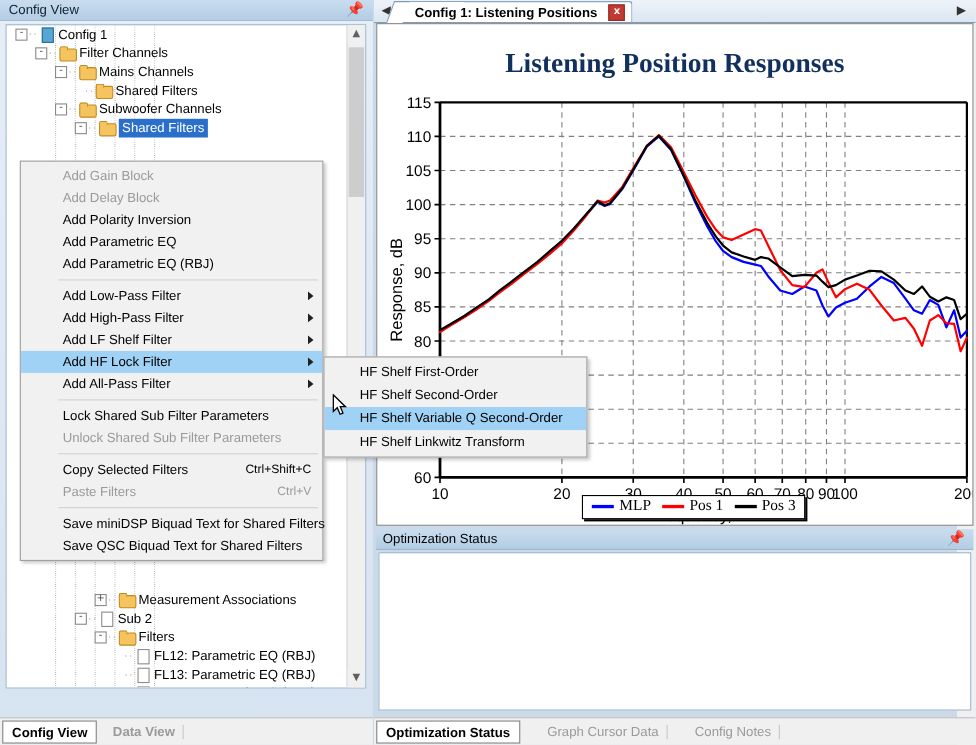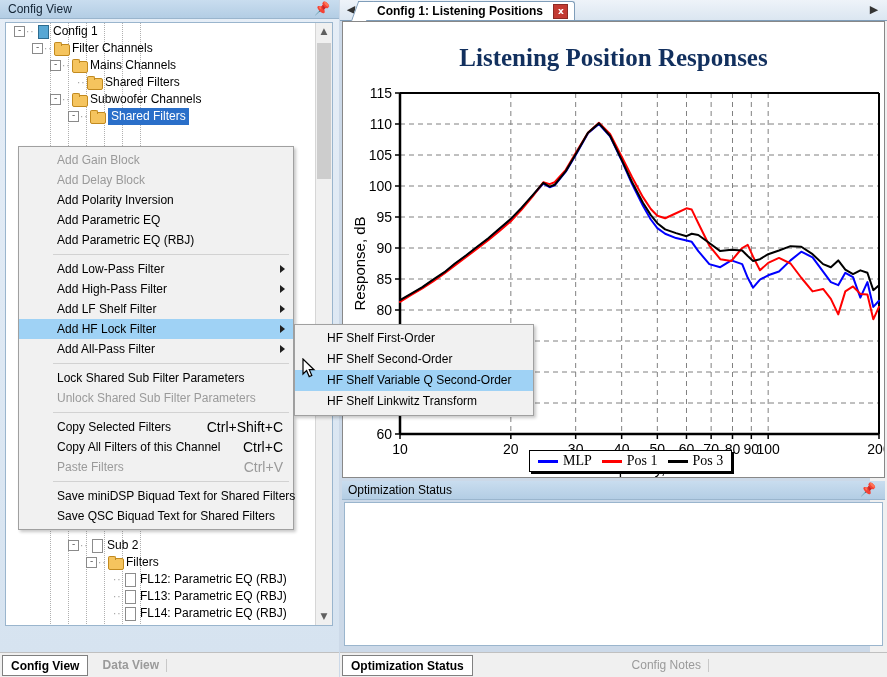--- a/index.html
+++ b/index.html
@@ -100,21 +100,21 @@
     background:#f1f1f1; border:1px solid #a0a0a0;
     box-shadow: 2px 2px 3px rgba(0,0,0,.22);
     padding: 3px 0; box-sizing:border-box; z-index: 40; margin-top: 15px;
   }
   .mi {
     position:relative; height: 20px; line-height:20px; font-size:12px;
     padding-left: 38px; padding-right: 10px; color:#000; white-space:nowrap;
   }
   .mi.dis { color:#9a9a9a; }
   .mi.hl { background:#9fd2f5; }
-  .mi .sc { position:absolute; right:10px; top:0; font-size:14px; }
+  .mi .sc { position:absolute; right:10px; top:0; font-size:11px; }
   .mi.dis .sc{ color:#9a9a9a; }
   .mi .arrow {
     position:absolute; right:8px; top:6px; width:0; height:0;
     border-left:5px solid #202020; border-top:4px solid transparent;
     border-bottom:4px solid transparent;
   }
   .msep { height:1px; background:#d2d2d2; margin:4px 4px 4px 34px; }
 
   
   #sub-menu {
@@ -235,20 +235,21 @@
         </div>
       <div id="tree-top">
           <div class="tree-row"><span class="indent" style="width:8px"></span><span class="exp">-</span><span class="dots">··</span><span class="ico-doc blue"></span><span class="lbl">Config 1</span></div>
           <div class="tree-row"><span class="indent" style="width:26px"></span><span class="exp">-</span><span class="dots">··</span><span class="ico-folder"></span><span class="lbl">Filter Channels</span></div>
           <div class="tree-row"><span class="indent" style="width:44px"></span><span class="exp">-</span><span class="dots">··</span><span class="ico-folder"></span><span class="lbl">Mains Channels</span></div>
           <div class="tree-row"><span class="indent" style="width:62px"></span><span style="display:inline-block;width:9px"></span><span class="dots">··</span><span class="ico-folder"></span><span class="lbl">Shared Filters</span></div>
           <div class="tree-row"><span class="indent" style="width:44px"></span><span class="exp">-</span><span class="dots">··</span><span class="ico-folder"></span><span class="lbl">Subwoofer Channels</span></div>
           <div class="tree-row"><span class="indent" style="width:62px"></span><span class="exp">-</span><span class="dots">··</span><span class="ico-folder"></span><span class="lbl sel">Shared Filters</span></div>
         </div>
       <div id="tree-bottom" style="position:absolute; left:0; top:514px; right:0;">
+          <div class="tree-row"><span class="indent" style="width:80px"></span><span class="exp">+</span><span class="dots">··</span><span class="ico-folder"></span><span class="lbl">Measurement Associations</span></div>
           <div class="tree-row"><span class="indent" style="width:62px"></span><span class="exp">-</span><span class="dots">··</span><span class="ico-doc"></span><span class="lbl">Sub 2</span></div>
           <div class="tree-row"><span class="indent" style="width:80px"></span><span class="exp">-</span><span class="dots">··</span><span class="ico-folder"></span><span class="lbl">Filters</span></div>
           <div class="tree-row"><span class="indent" style="width:98px"></span><span style="display:inline-block;width:9px"></span><span class="dots">··</span><span class="ico-doc"></span><span class="lbl">FL12: Parametric EQ (RBJ)</span></div>
           <div class="tree-row"><span class="indent" style="width:98px"></span><span style="display:inline-block;width:9px"></span><span class="dots">··</span><span class="ico-doc"></span><span class="lbl">FL13: Parametric EQ (RBJ)</span></div>
           <div class="tree-row"><span class="indent" style="width:98px"></span><span style="display:inline-block;width:9px"></span><span class="dots">··</span><span class="ico-doc"></span><span class="lbl">FL14: Parametric EQ (RBJ)</span></div>
         </div>
 
       <div id="tree-scroll">
         <div class="sb-btn up">▲</div>
         <div id="sb-thumb"></div>
@@ -267,21 +268,20 @@
       <div class="mi"><span>Add Low-Pass Filter</span><span class="arrow"></span></div>
       <div class="mi"><span>Add High-Pass Filter</span><span class="arrow"></span></div>
       <div class="mi"><span>Add LF Shelf Filter</span><span class="arrow"></span></div>
       <div class="mi hl"><span>Add HF Lock Filter</span><span class="arrow"></span></div>
       <div class="mi"><span>Add All-Pass Filter</span><span class="arrow"></span></div>
       <div class="msep"></div>
       <div class="mi"><span>Lock Shared Sub Filter Parameters</span></div>
       <div class="mi dis"><span>Unlock Shared Sub Filter Parameters</span></div>
       <div class="msep"></div>
       <div class="mi"><span>Copy Selected Filters</span><span class="sc">Ctrl+Shift+C</span></div>
-      <div class="mi"><span>Copy All Filters of this Channel</span><span class="sc">Ctrl+C</span></div>
       <div class="mi dis"><span>Paste Filters</span><span class="sc">Ctrl+V</span></div>
       <div class="msep"></div>
       <div class="mi"><span>Save miniDSP Biquad Text for Shared Filters</span></div>
       <div class="mi"><span>Save QSC Biquad Text for Shared Filters</span></div>
     </div>
 
   <div id="sub-menu">
       <div class="mi"><span>HF Shelf First-Order</span></div>
       <div class="mi"><span>HF Shelf Second-Order</span></div>
       <div class="mi hl"><span>HF Shelf Variable Q Second-Order</span></div>
@@ -393,16 +393,17 @@
       <div id="opt-body"></div>
     </div>
   </div>
 
   <div id="bottom-left">
       <div class="btab active" style="left: 2px;"><span>Config View</span></div>
       <div class="btab" style="left: 94.6px; font-weight: bold;"><span>Data View</span><span class="divider"></span></div>
     </div>
   <div id="bottom-right">
       <div class="btab active" style="left: 2px;"><span>Optimization Status</span></div>
+      <div class="btab" style="left: 149.4px;"><span>Graph Cursor Data</span><span class="divider"></span></div>
       <div class="btab" style="left: 283.6px;"><span>Config Notes</span><span class="divider"></span></div>
     </div>
 
 </div>
 
 </body></html>

